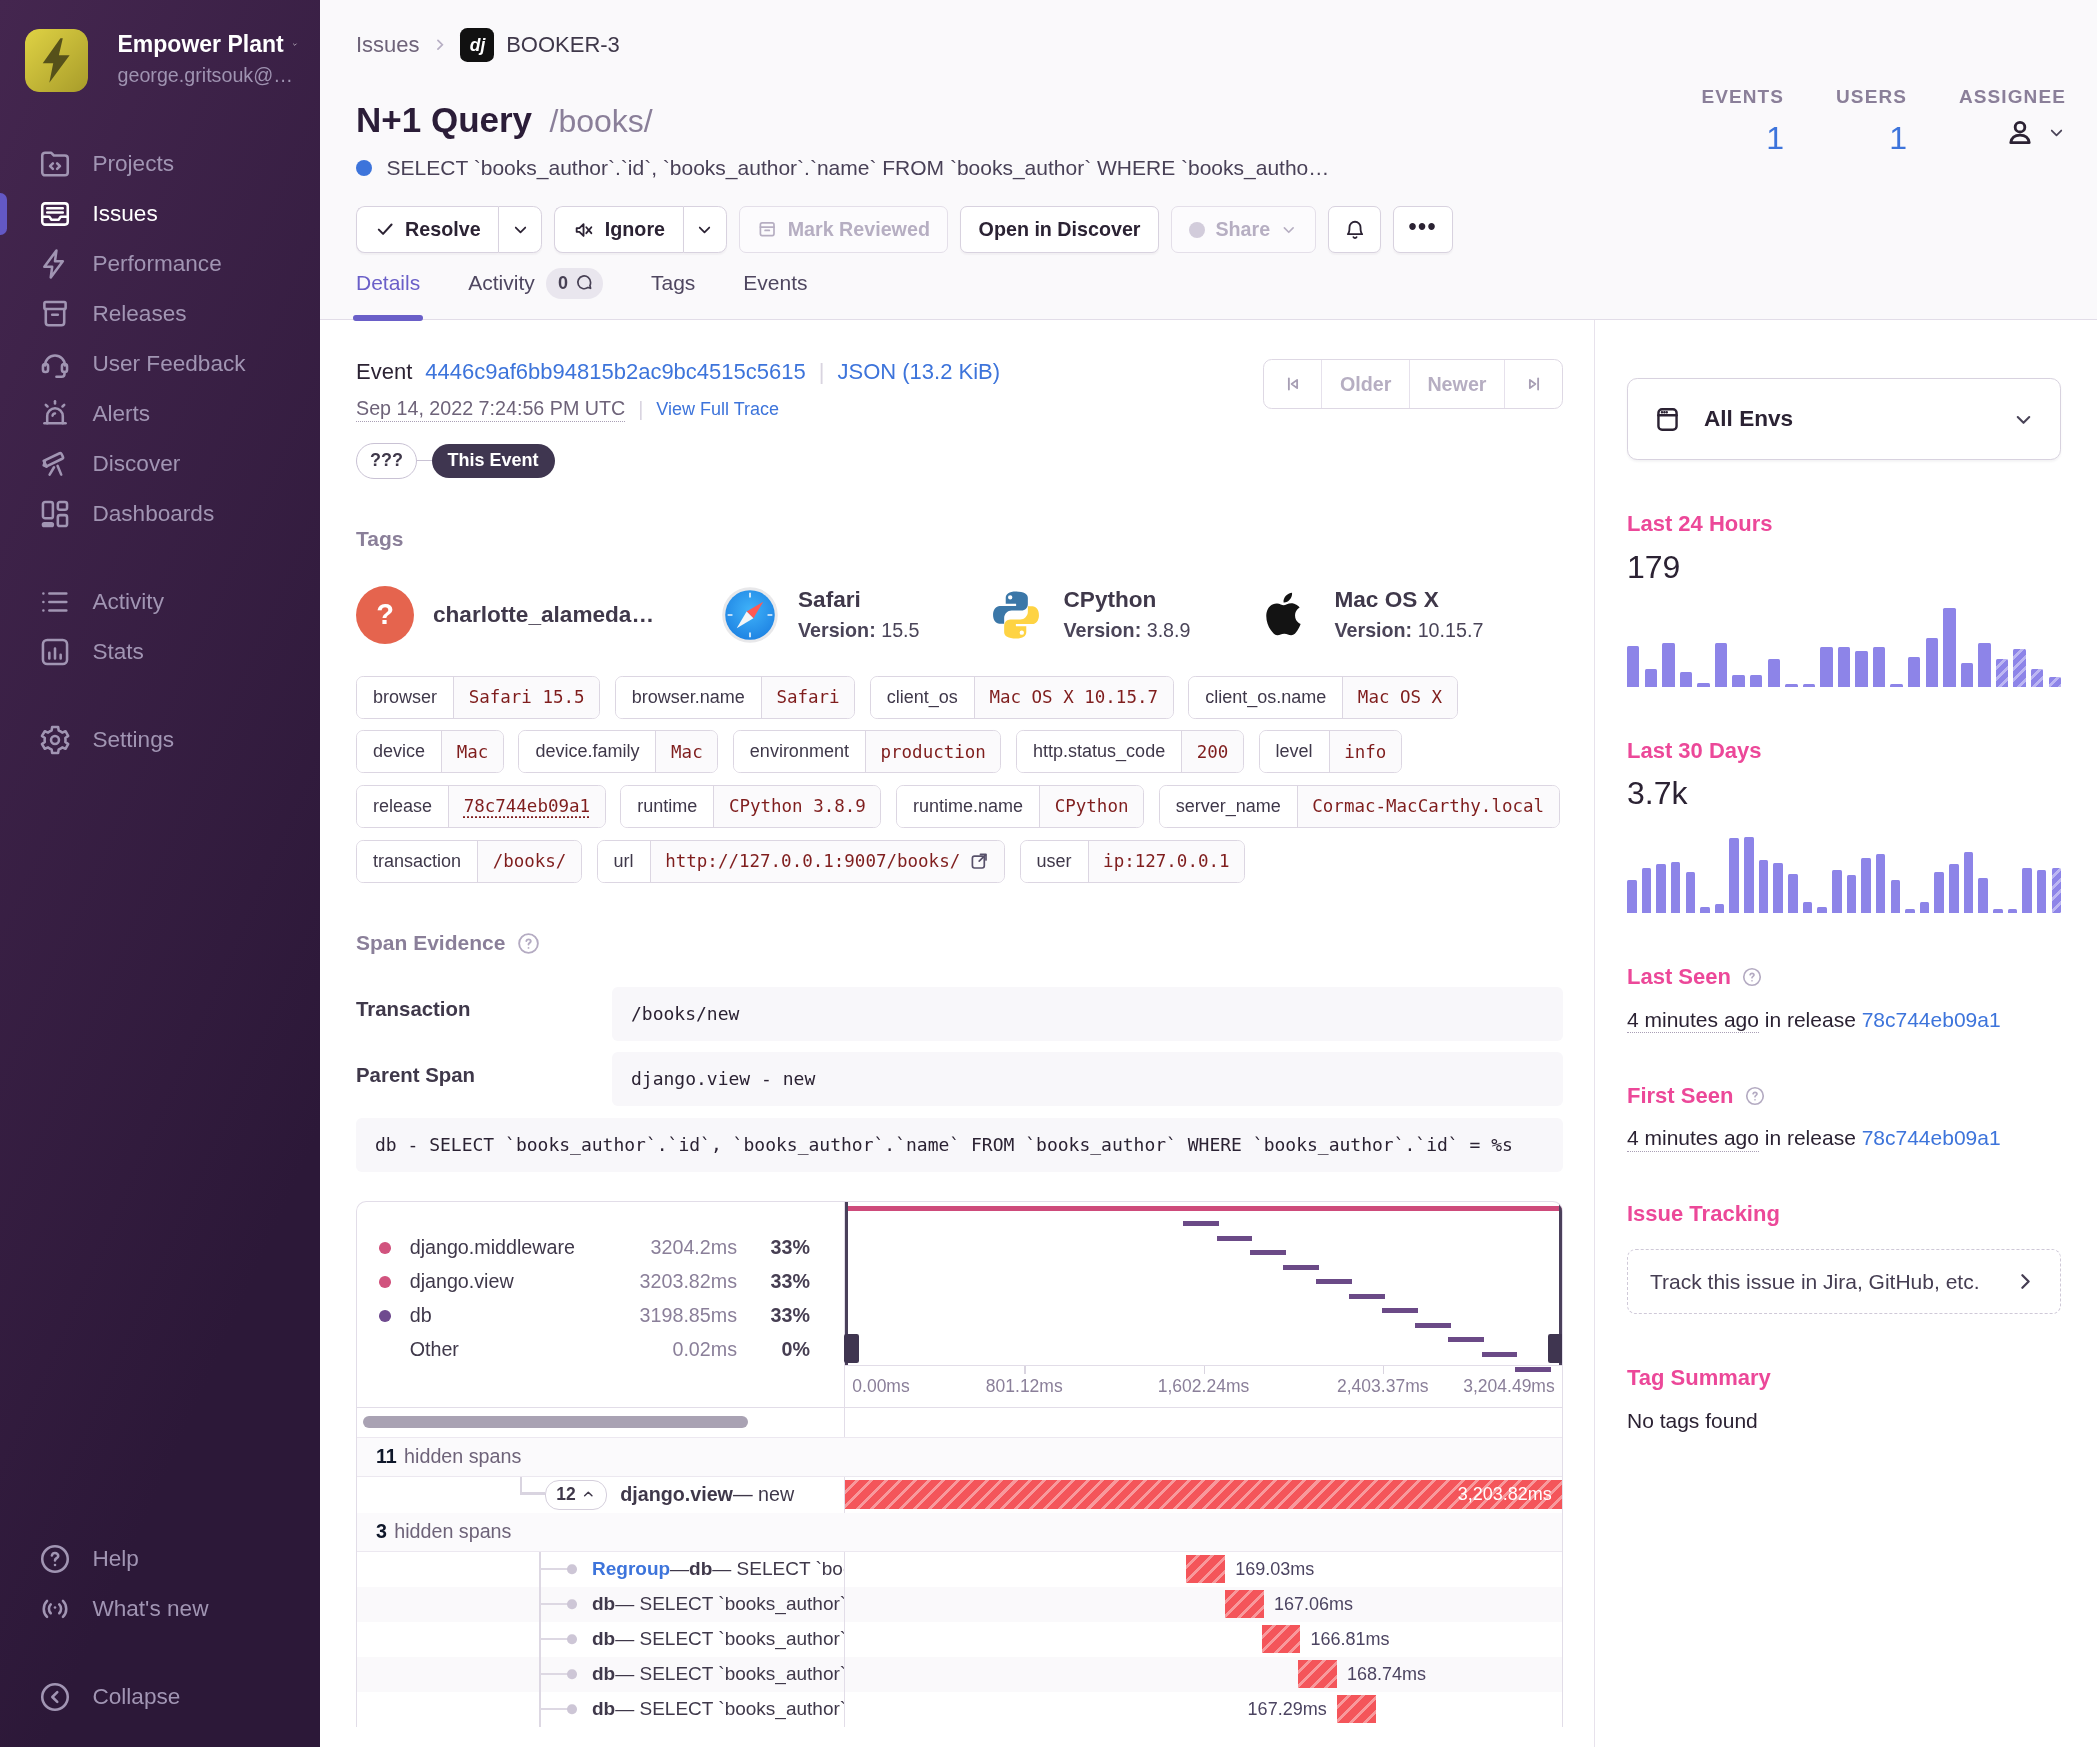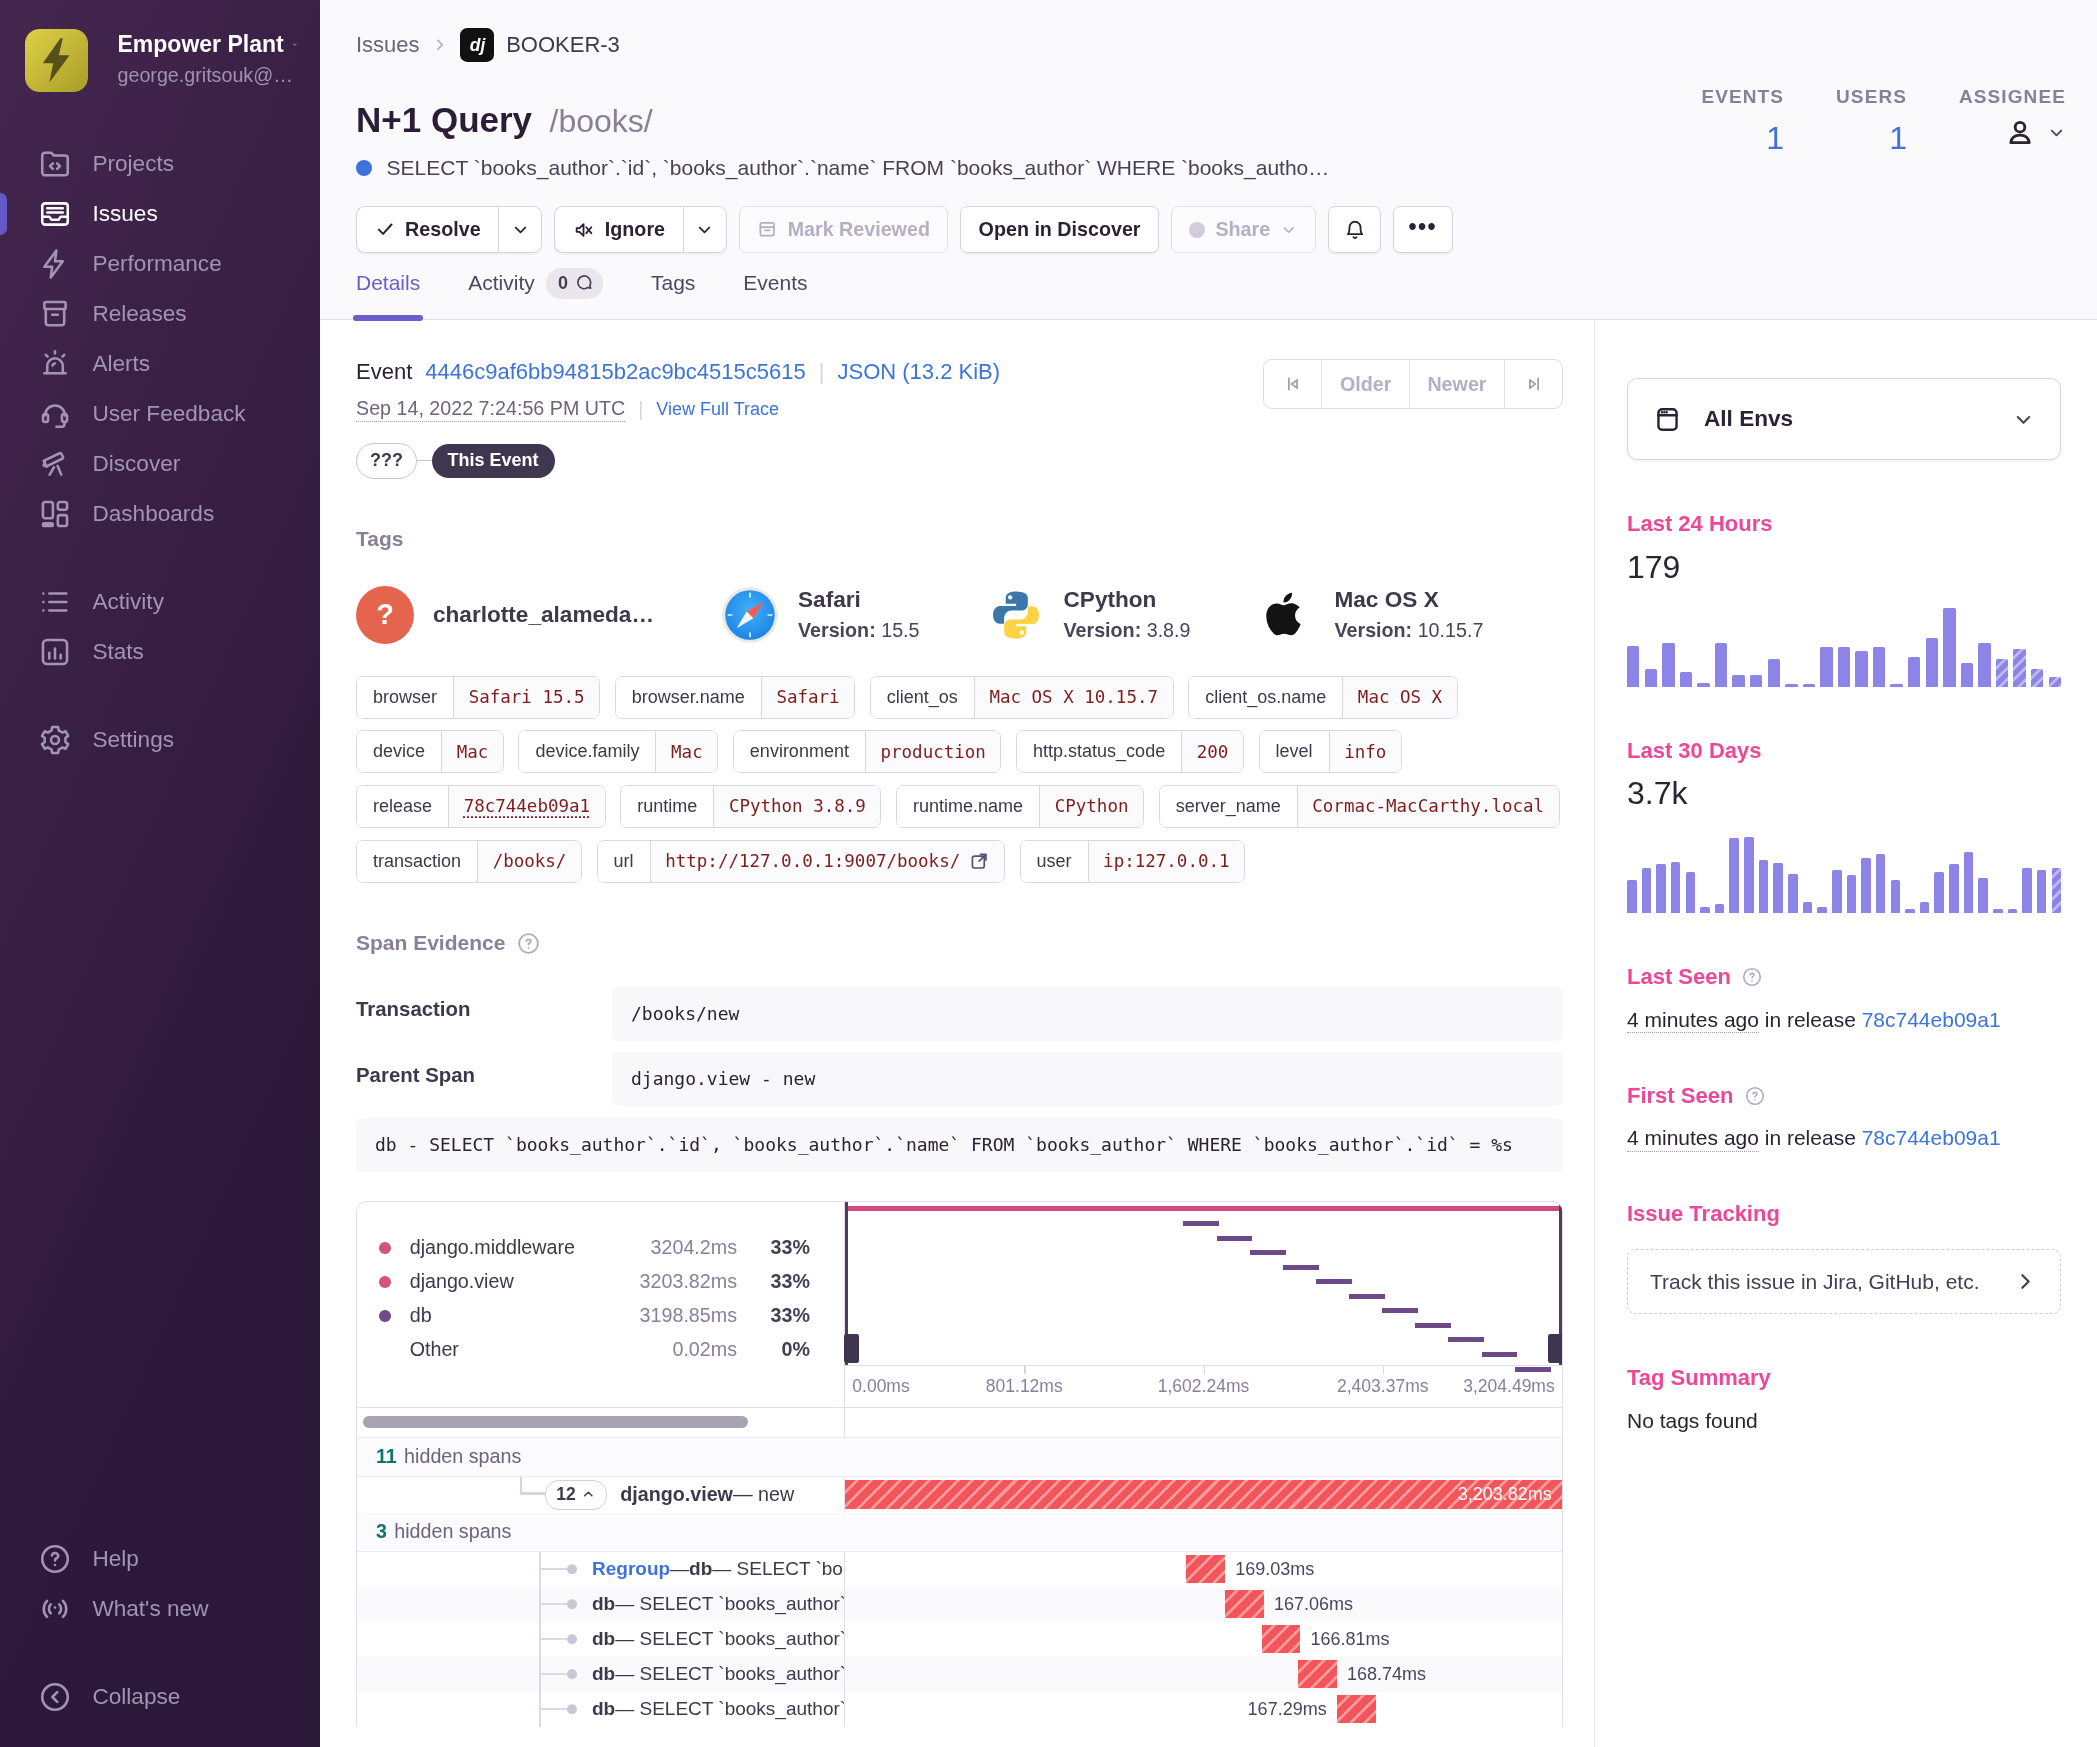--- a/index.html
+++ b/index.html
@@ -138,21 +138,21 @@
   .mm-edge{position:absolute;top:0;bottom:0;width:2.9px;background:#4a405b;}
   .mm-grip{position:absolute;bottom:1.5px;width:14.6px;height:29px;background:#3f3550;border-radius:2.2px;cursor:ew-resize;}
   .wf-axis{flex:1;border-top:1.5px solid #e2dde8;position:relative;font-size:17.5px;color:#8a7f99;}
   .ax-label{position:absolute;top:50%;transform:translateY(-50%);white-space:nowrap;}
   .ax-tick{position:absolute;top:0;width:1.5px;height:8.7px;background:#d9d4e0;}
   .wf-scroll{display:flex;height:29px;}
   .wf-scroll .l{width:40.5%;flex:none;border-right:1.5px solid #e2dde8;box-sizing:border-box;display:flex;align-items:center;padding-left:5.8px;}
   .thumb{width:80%;height:12.4px;border-radius:6.6px;background:#a9a2b3;cursor:grab;}
   .row-hidden{height:38px;background:#fbfafc;border-top:1.5px solid #ece8f0;border-bottom:1.5px solid #ece8f0;
     display:flex;align-items:center;padding-left:19px;font-size:19.7px;color:#6e6379;gap:7.3px;}
-  .row-hidden b{color:#0f766e;}
+  .row-hidden b{color:#0f172a;}
   .row-parent{height:36px;display:flex;}
   .row-parent .l{width:40.5%;flex:none;border-right:1.5px solid #e2dde8;box-sizing:border-box;position:relative;
     display:flex;align-items:center;padding-left:188px;white-space:nowrap;overflow:hidden;font-size:19.7px;color:#3f384a;}
   .row-parent .l::before{content:"";position:absolute;left:163px;top:0;height:50%;width:2.2px;background:#d9d4e0;}
   .row-parent .l::after{content:"";position:absolute;left:163px;top:calc(50% - 2.2px);width:25px;height:2.2px;background:#d9d4e0;}
   .toggle-pill{height:28px;border:1.5px solid #d5cfdc;border-radius:14px;background:#fff;display:flex;align-items:center;
     gap:5.8px;padding:0 10.2px;font-size:17.5px;font-weight:700;color:#3f384a;margin-right:13px;cursor:pointer;z-index:1;}
   .row-parent .r{flex:1;position:relative;min-width:0;}
   .hatch{background:repeating-linear-gradient(135deg,#f4555a 0 7.3px,#f8999c 7.3px 10.2px);}
   .bigbar{position:absolute;left:0;right:0;top:3.6px;bottom:3.6px;display:flex;align-items:center;justify-content:flex-end;
@@ -251,40 +251,40 @@
               <rect x="4.5" y="3.5" width="15" height="5" rx="1"></rect>
               <path d="M5.5 8.5V18a2 2 0 0 0 2 2h9a2 2 0 0 0 2-2V8.5"></path>
               <path d="M10 12.5h4"></path>
             </svg>
           </span>
           <span>Releases</span>
         </div>
         <div class="nav-item">
           <span class="nicon">
             <svg viewBox="0 0 24 24" width="34" height="34" fill="none" stroke="currentColor" stroke-width="1.8" stroke-linecap="round" stroke-linejoin="round">
+              <path d="M5 13a7 7 0 0 1 14 0"></path>
+              <rect x="3.5" y="12" width="3.6" height="5.6" rx="1.6"></rect>
+              <rect x="16.9" y="12" width="3.6" height="5.6" rx="1.6"></rect>
+              <path d="M18.7 17.6V19a2 2 0 0 1-2 2H13"></path>
+            </svg>
+          </span>
+          <span>User Feedback</span>
+        </div>
+        <div class="nav-item">
+          <span class="nicon">
+            <svg viewBox="0 0 24 24" width="34" height="34" fill="none" stroke="currentColor" stroke-width="1.8" stroke-linecap="round" stroke-linejoin="round">
               <path d="M6.5 18.5v-5a5.5 5.5 0 0 1 11 0v5"></path>
               <path d="M4.5 18.5h15"></path>
               <path d="M12 3v1.6"></path>
               <path d="m5.5 5.5 1.2 1.2"></path>
               <path d="m18.5 5.5-1.2 1.2"></path>
               <path d="M10.3 13.2a1.8 1.8 0 0 1 1.7-1.6"></path>
             </svg>
           </span>
           <span>Alerts</span>
-        </div>
-        <div class="nav-item">
-          <span class="nicon">
-            <svg viewBox="0 0 24 24" width="34" height="34" fill="none" stroke="currentColor" stroke-width="1.8" stroke-linecap="round" stroke-linejoin="round">
-              <path d="M5 13a7 7 0 0 1 14 0"></path>
-              <rect x="3.5" y="12" width="3.6" height="5.6" rx="1.6"></rect>
-              <rect x="16.9" y="12" width="3.6" height="5.6" rx="1.6"></rect>
-              <path d="M18.7 17.6V19a2 2 0 0 1-2 2H13"></path>
-            </svg>
-          </span>
-          <span>User Feedback</span>
         </div>
         <div class="nav-item">
           <span class="nicon">
             <svg viewBox="0 0 24 24" width="34" height="34" fill="none" stroke="currentColor" stroke-width="1.8" stroke-linecap="round" stroke-linejoin="round">
               <path d="m4 9.8 11.3-5.4a1 1 0 0 1 1.3.5l1 2.1a1 1 0 0 1-.5 1.3L6 13.7z"></path>
               <path d="M4.9 10.3 4 13l2 .9"></path>
               <path d="m13.8 13.3 2.6 6.2"></path>
               <path d="m11.3 14.3-3.1 5.2"></path>
             </svg>
           </span>

